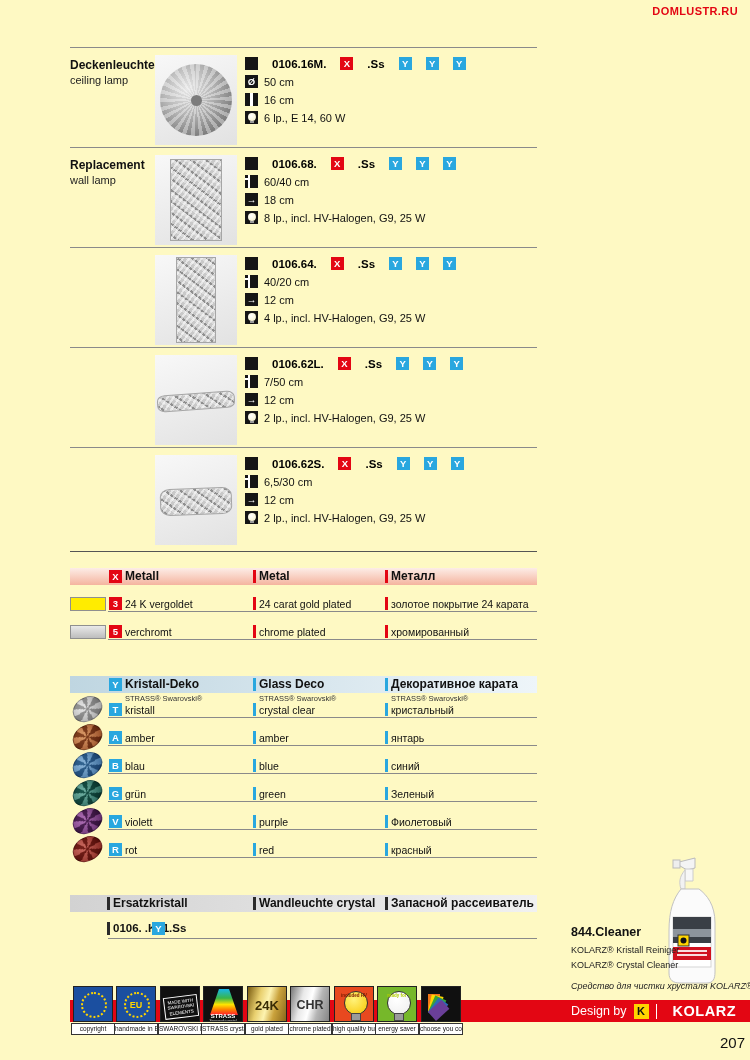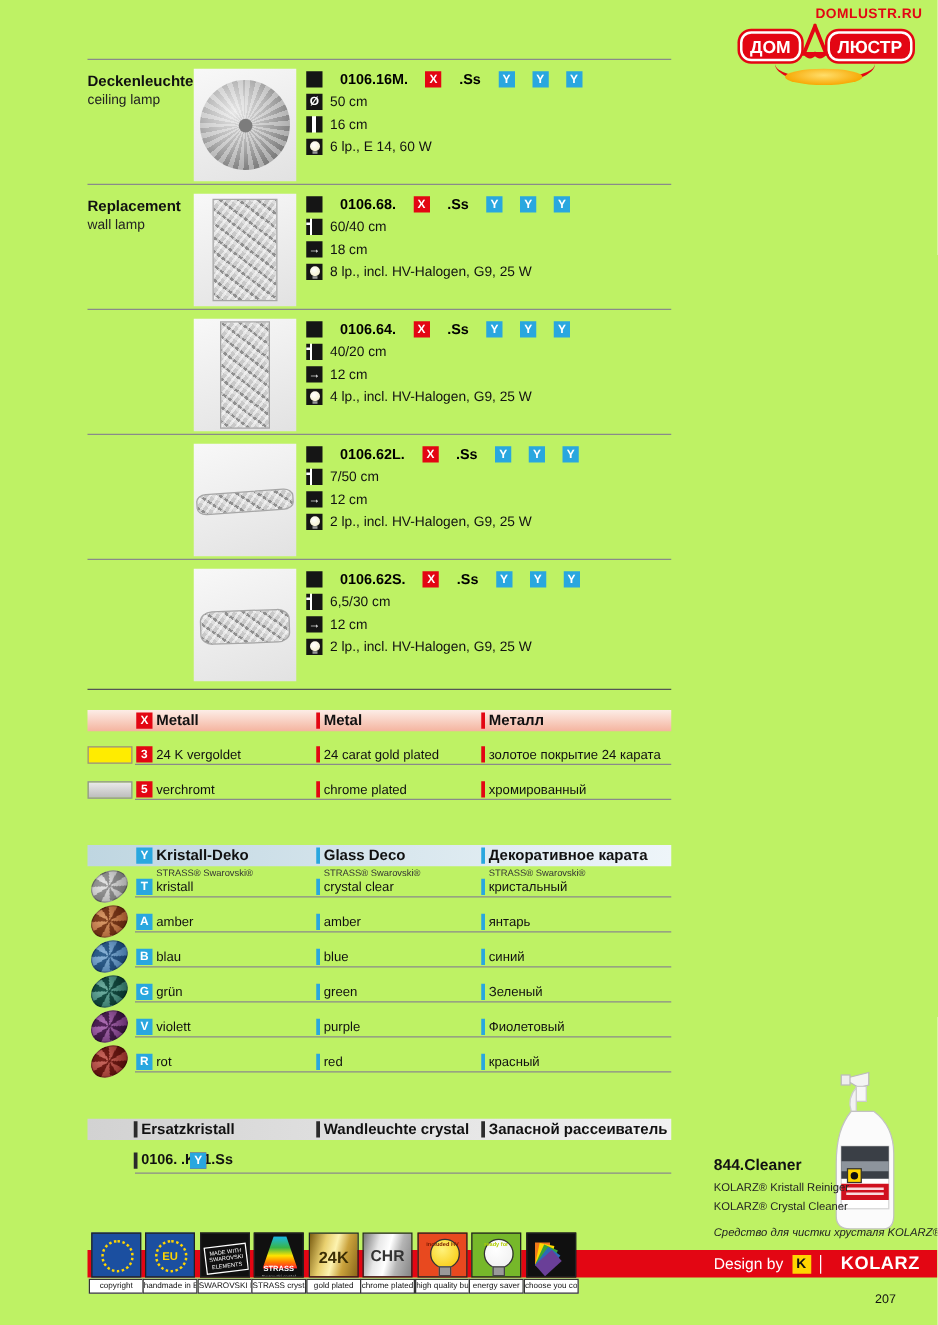--- a/index.html
+++ b/index.html
@@ -1,17 +1,17 @@
 <!DOCTYPE html>
 <html><head>
 <meta charset="utf-8">
 <style>
   html,body{margin:0;padding:0;}
   body{font-family:"Liberation Sans","DejaVu Sans",sans-serif;background:#fff;}
-  .page{position:relative;width:750px;height:1060px;background:#bef264;overflow:hidden;}
+  .page{position:relative;width:750px;height:1060px;background:#fef9c3;overflow:hidden;}
 
   
   .sitelogo{position:absolute;top:5px;left:592px;width:152px;}
   .siteurl{text-align:right;padding-right:6px;color:#E30613;font-weight:bold;font-size:11px;letter-spacing:.4px;}
   .lbadges{position:relative;margin-top:2px;height:54px;}
   .lbadge{position:absolute;background:#E30613;color:#fff;font-weight:bold;font-size:14px;padding:3px 6px;border-radius:9px;border:2px solid #fff;box-shadow:0 0 0 2px #E30613;line-height:1;}
   .lbadge.b1{left:0;top:6px;}
   .lbadge.b2{left:70px;top:6px;}
   .chand{position:absolute;left:47px;top:0;width:26px;height:30px;}
   .swoosh{position:absolute;left:36px;top:36px;width:62px;height:13px;border-radius:50%;background:radial-gradient(ellipse at 50% 40%,#FFDE6B,#F7A600 75%);}
@@ -88,21 +88,21 @@
   .cl-l{position:absolute;left:0;font-size:9px;color:#222;white-space:nowrap;}
   .cl1{top:90px;} .cl2{top:105px;} .cl3{top:126px;font-style:italic;}
   .bottle{position:absolute;left:84px;top:-4px;}
 
   
   .redband{position:absolute;left:70px;top:1000px;width:680px;height:22px;background:#E30613;}
   .designby{position:absolute;right:14px;top:0;height:22px;display:flex;align-items:center;gap:7px;}
   .designby .dtxt{color:#fff;font-size:12.5px;}
   .klogo{width:15px;height:15px;background:#FFD500;color:#111;font-weight:bold;font-size:11px;line-height:15px;text-align:center;}
   .kbrand{color:#fff;font-weight:bold;font-size:14.5px;letter-spacing:.5px;border-left:1.5px solid #fff;padding-left:16px;line-height:15px;}
-  .pageno{position:absolute;left:700px;top:1034px;font-size:10px;color:#111;text-align:right;}
+  .pageno{position:absolute;left:720px;top:1034px;font-size:15px;color:#111;text-align:right;}
 
   .bw{position:absolute;top:986px;width:44px;}
   .bico{width:40px;height:36px;margin:0 auto;position:relative;overflow:hidden;border:1px solid #222;box-sizing:border-box;}
   .cap{margin-top:1px;height:10px;background:#fff;border:1px solid #333;font-size:6.5px;line-height:10px;text-align:center;color:#111;white-space:nowrap;overflow:hidden;}
   .bico.eu{background:#1B4FA0;}
   .stars{position:absolute;left:7px;top:5px;width:22px;height:22px;border:2.5px dotted #FFD500;border-radius:50%;}
   .eutxt{position:absolute;left:0;top:13px;width:100%;text-align:center;color:#FFD500;font-weight:bold;font-size:9px;}
   .bico.blk{background:#101010;}
   .swel{position:absolute;left:3px;top:9px;width:32px;border:1px solid #fff;transform:rotate(-7deg);color:#fff;font-size:4.5px;line-height:1.25;text-align:center;padding:1.5px 0;}
   .trap{position:absolute;left:6px;top:2px;width:28px;height:26px;clip-path:polygon(32% 0,68% 0,100% 100%,0 100%);background:linear-gradient(#18b7e8,#39b54a 35%,#ffe400 60%,#ff7a00 80%,#ff1e30);}
@@ -124,31 +124,20 @@
   .f1{background:#f07818;} .f2{background:#ffd800;transform:rotate(12deg);} .f3{background:#3aa335;transform:rotate(24deg);}
   .f4{background:#2b6cb8;transform:rotate(36deg);} .f5{background:#6a3f98;transform:rotate(48deg);}
 </style>
 </head>
 <body>
 
 <div class="page">
 
   <div class="sitelogo">
     <div class="siteurl">DOMLUSTR.RU</div>
-    <div class="lbadges">
-      <span class="lbadge b1">ДОМ</span>
-      <span class="lbadge b2">ЛЮСТР</span>
-      <svg class="chand" viewBox="0 0 26 30">
-        <path d="M13 2 L4 24 L22 24 Z" fill="none" stroke="#E30613" stroke-width="3"></path>
-        <path d="M13 2 L13 0" stroke="#E30613" stroke-width="2"></path>
-        <path d="M5 24 Q9 29 13 24 Q17 29 21 24" fill="none" stroke="#E30613" stroke-width="2.5"></path>
-      </svg>
-      <div class="swarc"></div>
-      <div class="swoosh"></div>
-    </div>
   </div>
 
   <div class="product" style="top:47px">
     <div class="pname">
       <div class="de">Deckenleuchte</div>
       <div class="en">ceiling lamp</div>
     </div>
     <div class="pimgbox">
       <div class="lamp lamp-ball"></div>
     </div>

